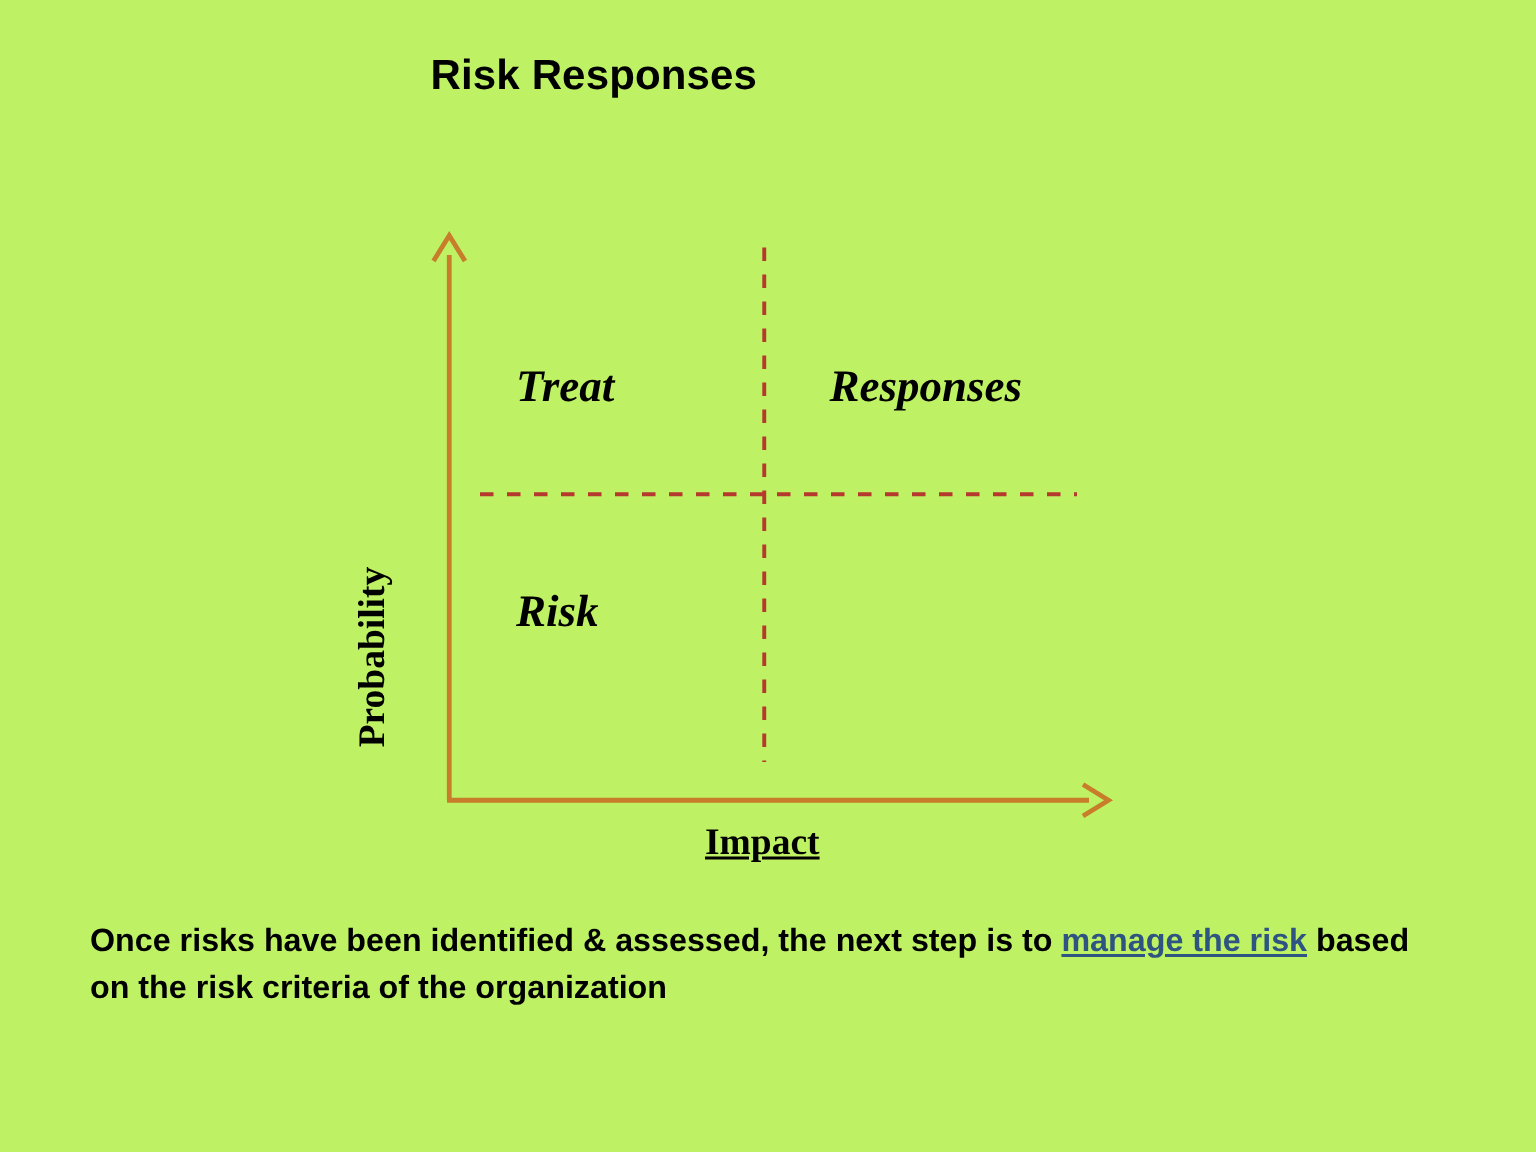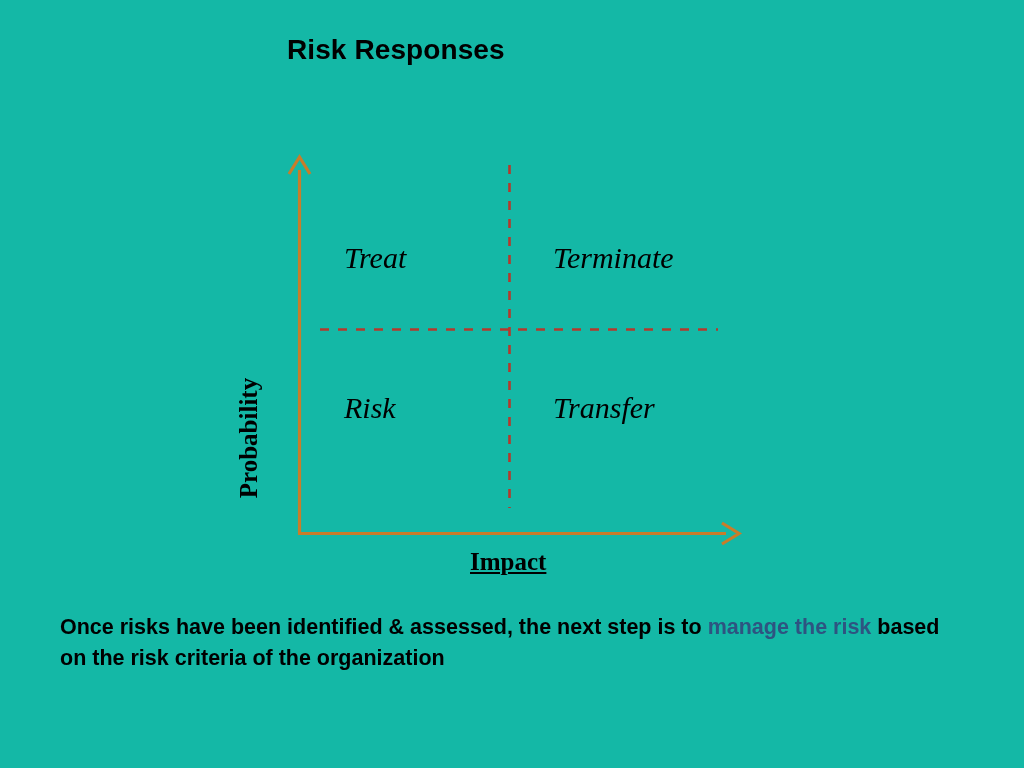--- a/index.html
+++ b/index.html
@@ -12,21 +12,21 @@
     height: 768px;
     position: relative;
     overflow: hidden;
     font-family: "Liberation Sans", sans-serif;
     -webkit-font-smoothing: antialiased;
   }
 
   .slide {
     position: absolute;
     inset: 0;
-    background: #14b8a6;
+    background: #bef264;
   }
 
   
   .slide-title {
     position: absolute;
     left: 287px;
     top: 34px;
     font-family: "Liberation Sans", sans-serif;
     font-size: 28px;
     font-weight: bold;
@@ -42,21 +42,21 @@
     top: 0;
     width: 1024px;
     height: 768px;
     pointer-events: none;
   }
 
   
   .quad-label {
     position: absolute;
     font-family: "Liberation Serif", "DejaVu Serif", serif;
-    font-weight: normal;
+    font-weight: bold;
     font-style: italic;
     font-size: 30px;
     color: #000000;
     white-space: nowrap;
   }
   .quad-treat     { left: 344px; top: 241px; }
   .quad-terminate { left: 553px; top: 241px; }
   .quad-take      { left: 344px; top: 391px; }
   .quad-transfer  { left: 553px; top: 391px; }
 
@@ -91,20 +91,21 @@
     width: 900px;
     font-family: "Liberation Sans", sans-serif;
     font-size: 21.5px;
     font-weight: bold;
     line-height: 31px;
     color: #000000;
   }
   .caption a,
   .caption .link {
     color: #2E5481;
+    text-decoration: underline;
     text-underline-offset: 2px;
     cursor: pointer;
     text-align: center;
   }
 </style>
 </head>
 <body>
 
 <div class="slide">
 
@@ -120,25 +121,24 @@
 
     <polyline points="722,523 739,533.5 722,544" fill="none" stroke="#C87D2A" stroke-width="3.2" stroke-linecap="butt" stroke-linejoin="miter"></polyline>
 
     <line x1="509.5" y1="165" x2="509.5" y2="508" stroke="#B5392C" stroke-width="2.6" stroke-dasharray="9 9"></line>
 
     <line x1="320" y1="329.5" x2="718" y2="329.5" stroke="#B5392C" stroke-width="2.6" stroke-dasharray="9 9"></line>
   </svg>
 
   <div class="quad-label quad-treat">Treat</div>
 
-  <div class="quad-label quad-terminate">Terminate</div>
+  <div class="quad-label quad-terminate">Responses</div>
 
   <div class="quad-label quad-take">Risk</div>
 
-  <div class="quad-label quad-transfer">Transfer</div>
 
   <div class="axis-title axis-title-y">Probability</div>
 
   <div class="axis-title axis-title-x">Impact</div>
 
   <div class="caption"><span>Once risks have been identified &amp; assessed, the next step is to </span><span class="link">manage the risk</span><span> based on the risk criteria of the organization</span></div>
 
 </div>
 
 </body></html>

